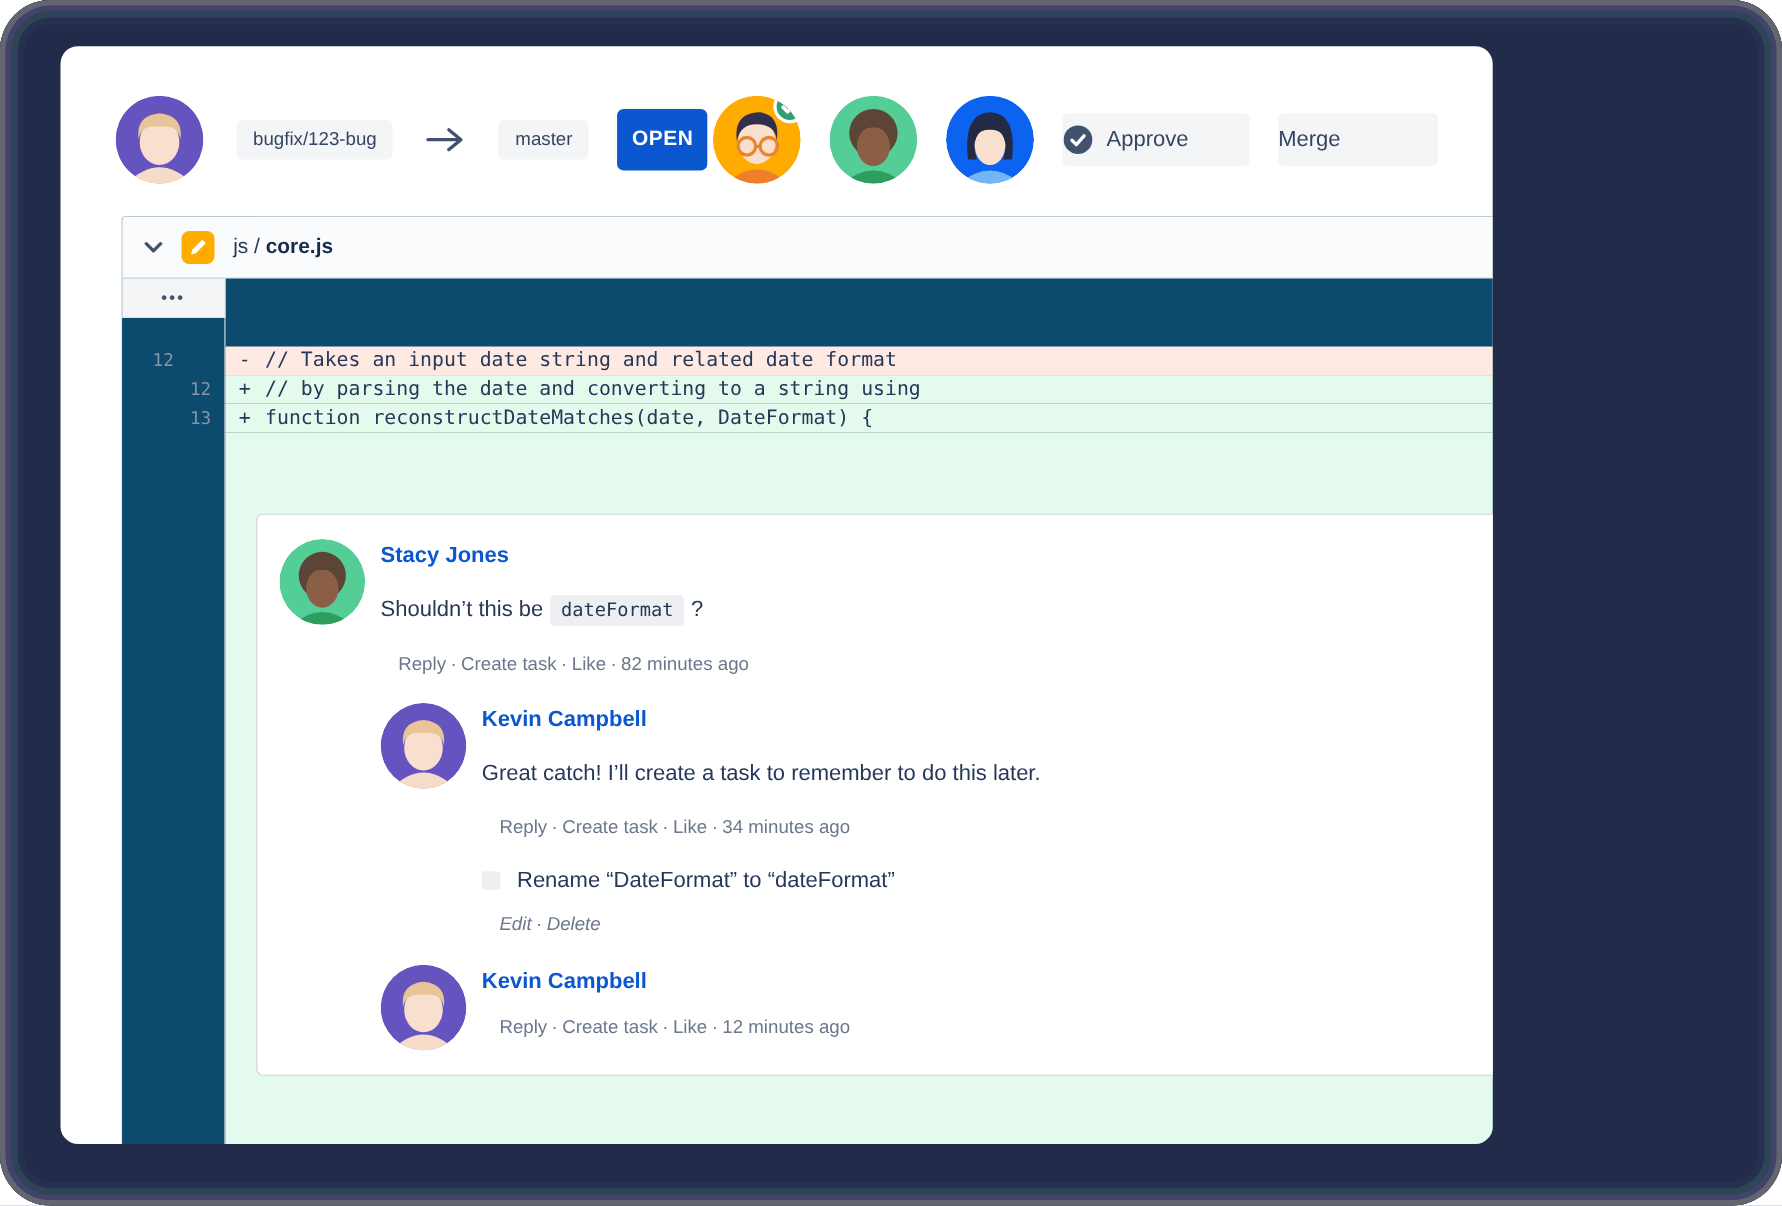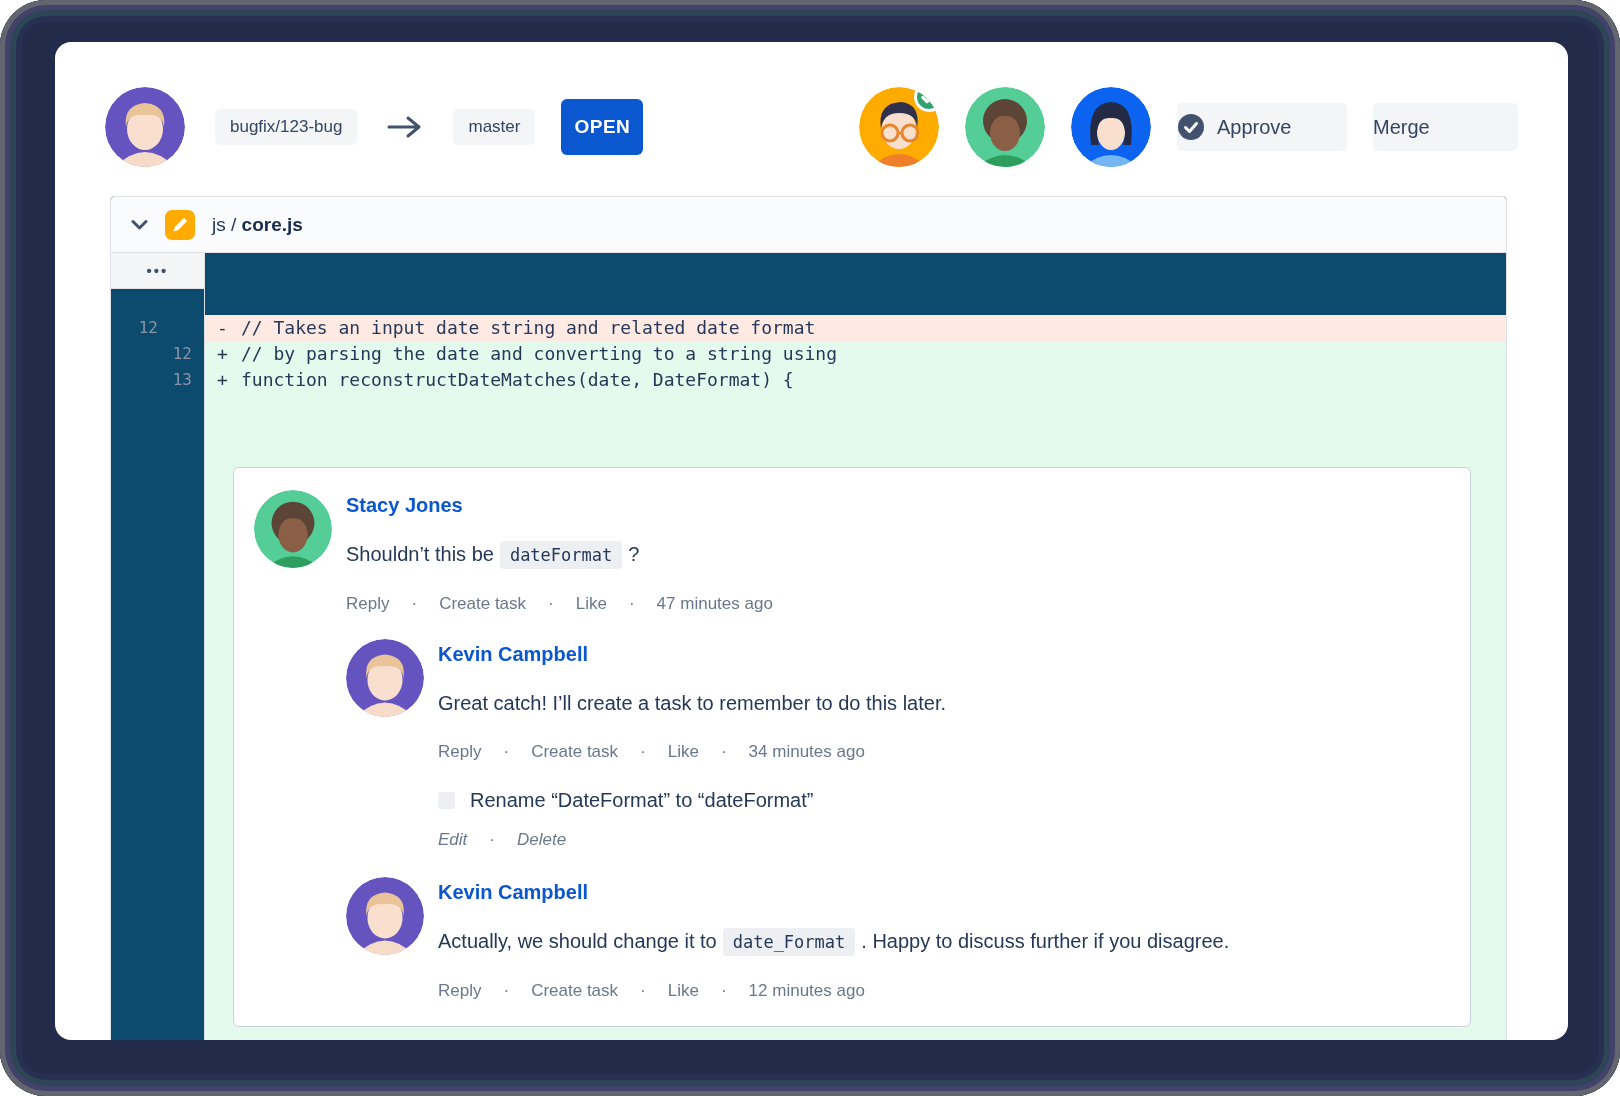--- a/index.html
+++ b/index.html
@@ -3,21 +3,21 @@
 <meta charset="utf-8">
 <style>
   * { margin:0; padding:0; box-sizing:border-box; }
   html,body { width:1620px; height:1096px; background:#fff; overflow:hidden;
               font-family:"Liberation Sans", sans-serif; }
 
   .backdrop { position:absolute; inset:0; border-radius:46px; background:var(--backdrop);
               box-shadow: inset 0 0 0 5px #63666e, inset 0 0 0 10px #42426a,
                           inset 0 0 0 16px #2e4558, inset 0 0 0 22px #273050; }
 
-  .window { position:absolute; left:55px; top:42px; width:1513px; height:998px;
+  .window { position:absolute; left:55px; top:42px; width:1302px; height:998px;
             background:#fff; border-radius:16px; overflow:hidden; }
 
   
   .topbar { position:absolute; top:0; left:0; right:0; height:170px;
             display:flex; align-items:center; padding:0 50px; }
   .avatar { width:80px; height:80px; border-radius:50%; overflow:hidden; flex:none; }
   .avatar svg { display:block; }
   .badge { background:var(--badge-bg); color:var(--btn-text); font-size:17px;
            padding:8px 15px; border-radius:5px; white-space:nowrap; }
   .arrow { margin:0 30px; display:flex; align-items:center; }
@@ -73,21 +73,21 @@
                  font-family:"Liberation Sans",sans-serif; white-space:normal; }
   .comment { display:flex; gap:14px; margin-bottom:22px; }
   .c-avatar { width:78px; height:78px; border-radius:50%; overflow:hidden; flex:none; }
   .c-body { flex:1; padding-top:2px; }
   .c-author { color:var(--accent); font-weight:bold; font-size:20px; margin-bottom:16px;
               cursor:pointer; }
   .c-text { color:var(--navy); font-size:20px; line-height:40px; }
   .chip { font-family:"DejaVu Sans Mono", monospace; font-size:17px; background:var(--chip-bg);
           padding:4px 10px; border-radius:4px; margin:0 6px; color:var(--navy); }
   .actions { margin-top:16px; color:var(--gray-text); font-size:17px;
-             display:flex; align-items:center; gap:22px; }
+             display:flex; align-items:center; gap:4px;margin-left:16px; }
   .actions .lnk { cursor:pointer; }
   .replies { margin-left:92px; }
   .task { margin-left:92px; margin-bottom:24px; }
   .task-row { display:flex; align-items:center; gap:15px; }
   .task-check { width:17px; height:17px; border-radius:3px; background:var(--chip-bg);
                 flex:none; cursor:pointer; }
   .task-label { color:var(--navy); font-size:20px; }
   .task .actions { margin-top:14px;font-style:italic; }
 </style>
 </head>
@@ -245,21 +245,21 @@
               <div class="c-body">
                 <div class="c-author">Stacy Jones</div>
                 <div class="c-text"><span>Shouldn’t this be</span><span class="chip">dateFormat</span><span>?</span></div>
                 <div class="actions">
                   <span class="lnk">Reply</span>
                   <span>·</span>
                   <span class="lnk">Create task</span>
                   <span>·</span>
                   <span class="lnk">Like</span>
                   <span>·</span>
-                  <span>47 minutes ago</span>
+                  <span>82 minutes ago</span>
                 </div>
               </div>
             </div>
 
             <div class="replies">
 
               <div class="comment">
                 <div class="c-avatar">
                   <svg width="78" height="78" viewBox="0 0 80 80">
                     <circle cx="40" cy="40" r="40" fill="#6554C0"></circle>
@@ -299,21 +299,20 @@
                 <div class="c-avatar">
                   <svg width="78" height="78" viewBox="0 0 80 80">
                     <circle cx="40" cy="40" r="40" fill="#6554C0"></circle>
                     <path d="M10 80 Q40 50 70 80 Z" fill="#F6DCC8"></path>
                     <ellipse cx="40" cy="42" rx="18" ry="21" fill="#F9E0CE"></ellipse>
                     <path d="M21 40 Q18 18 40 16 Q62 18 59 40 Q57 26 40 28 Q23 26 21 40 Z" fill="#E8C498"></path>
                   </svg>
                 </div>
                 <div class="c-body">
                   <div class="c-author">Kevin Campbell</div>
-                  <div class="c-text"><span>Actually, we should change it to</span><span class="chip">date_Format</span><span>. Happy to discuss further if you disagree.</span></div>
                   <div class="actions">
                     <span class="lnk">Reply</span>
                     <span>·</span>
                     <span class="lnk">Create task</span>
                     <span>·</span>
                     <span class="lnk">Like</span>
                     <span>·</span>
                     <span>12 minutes ago</span>
                   </div>
                 </div>

